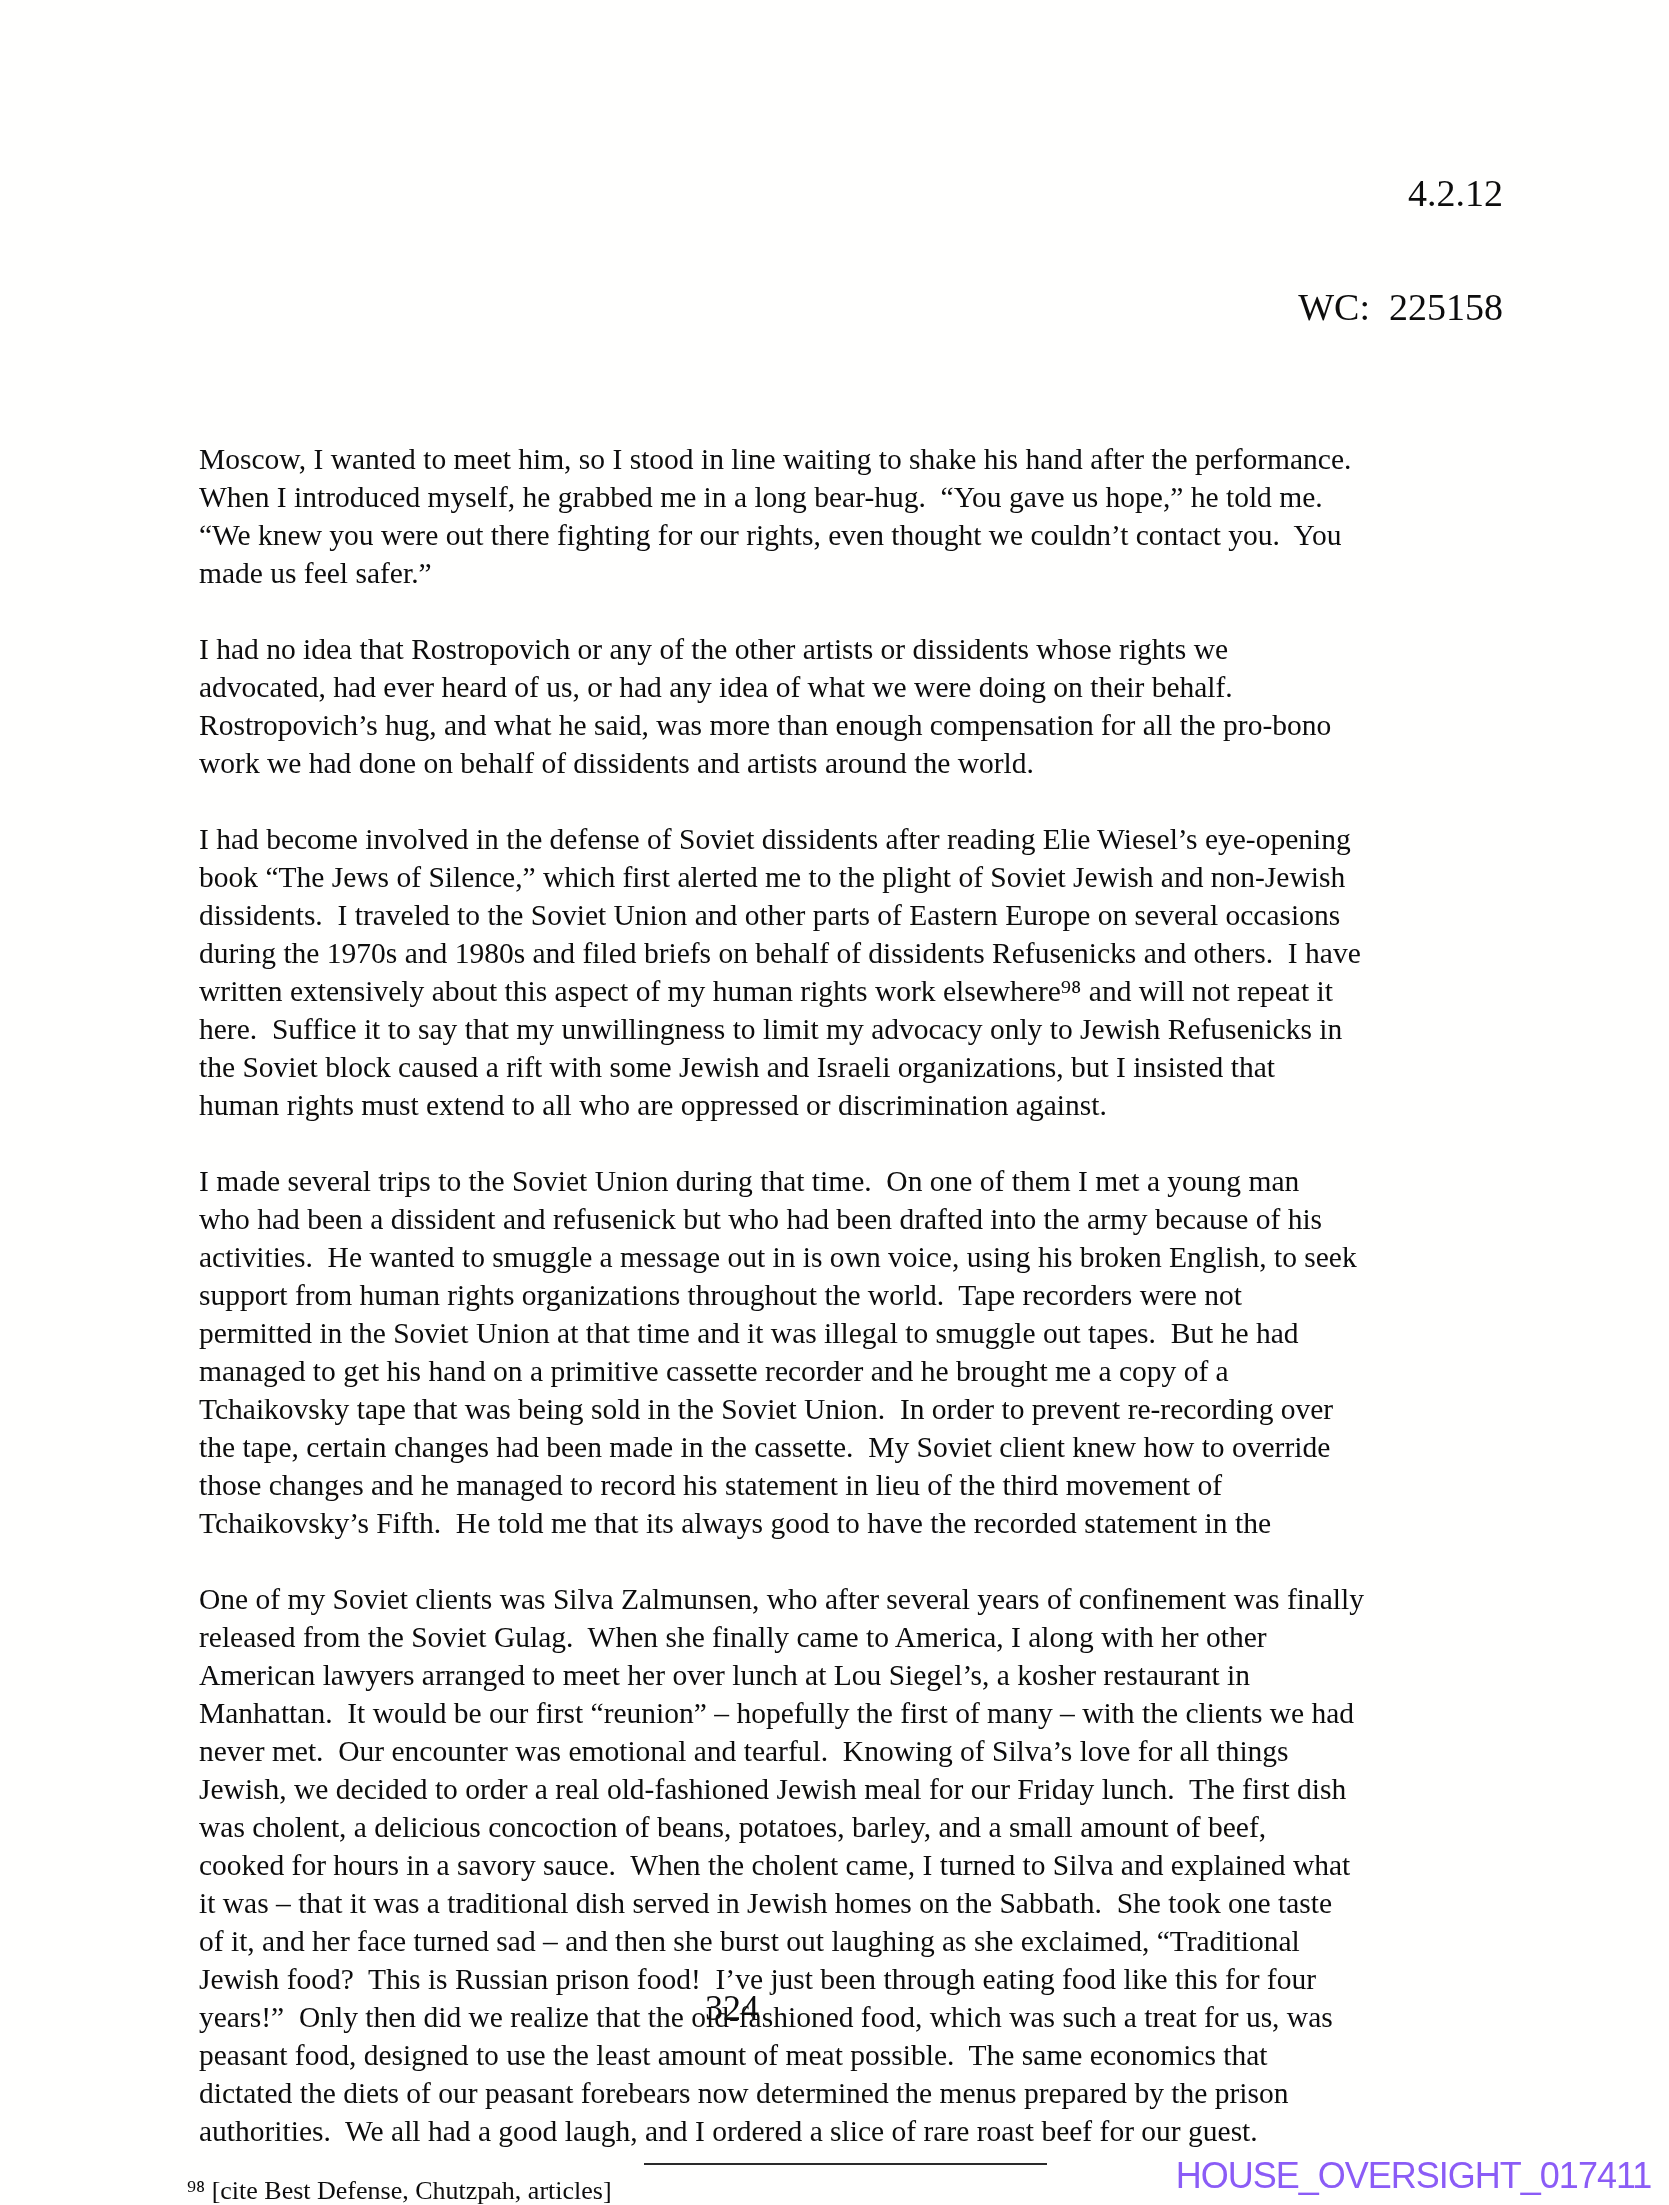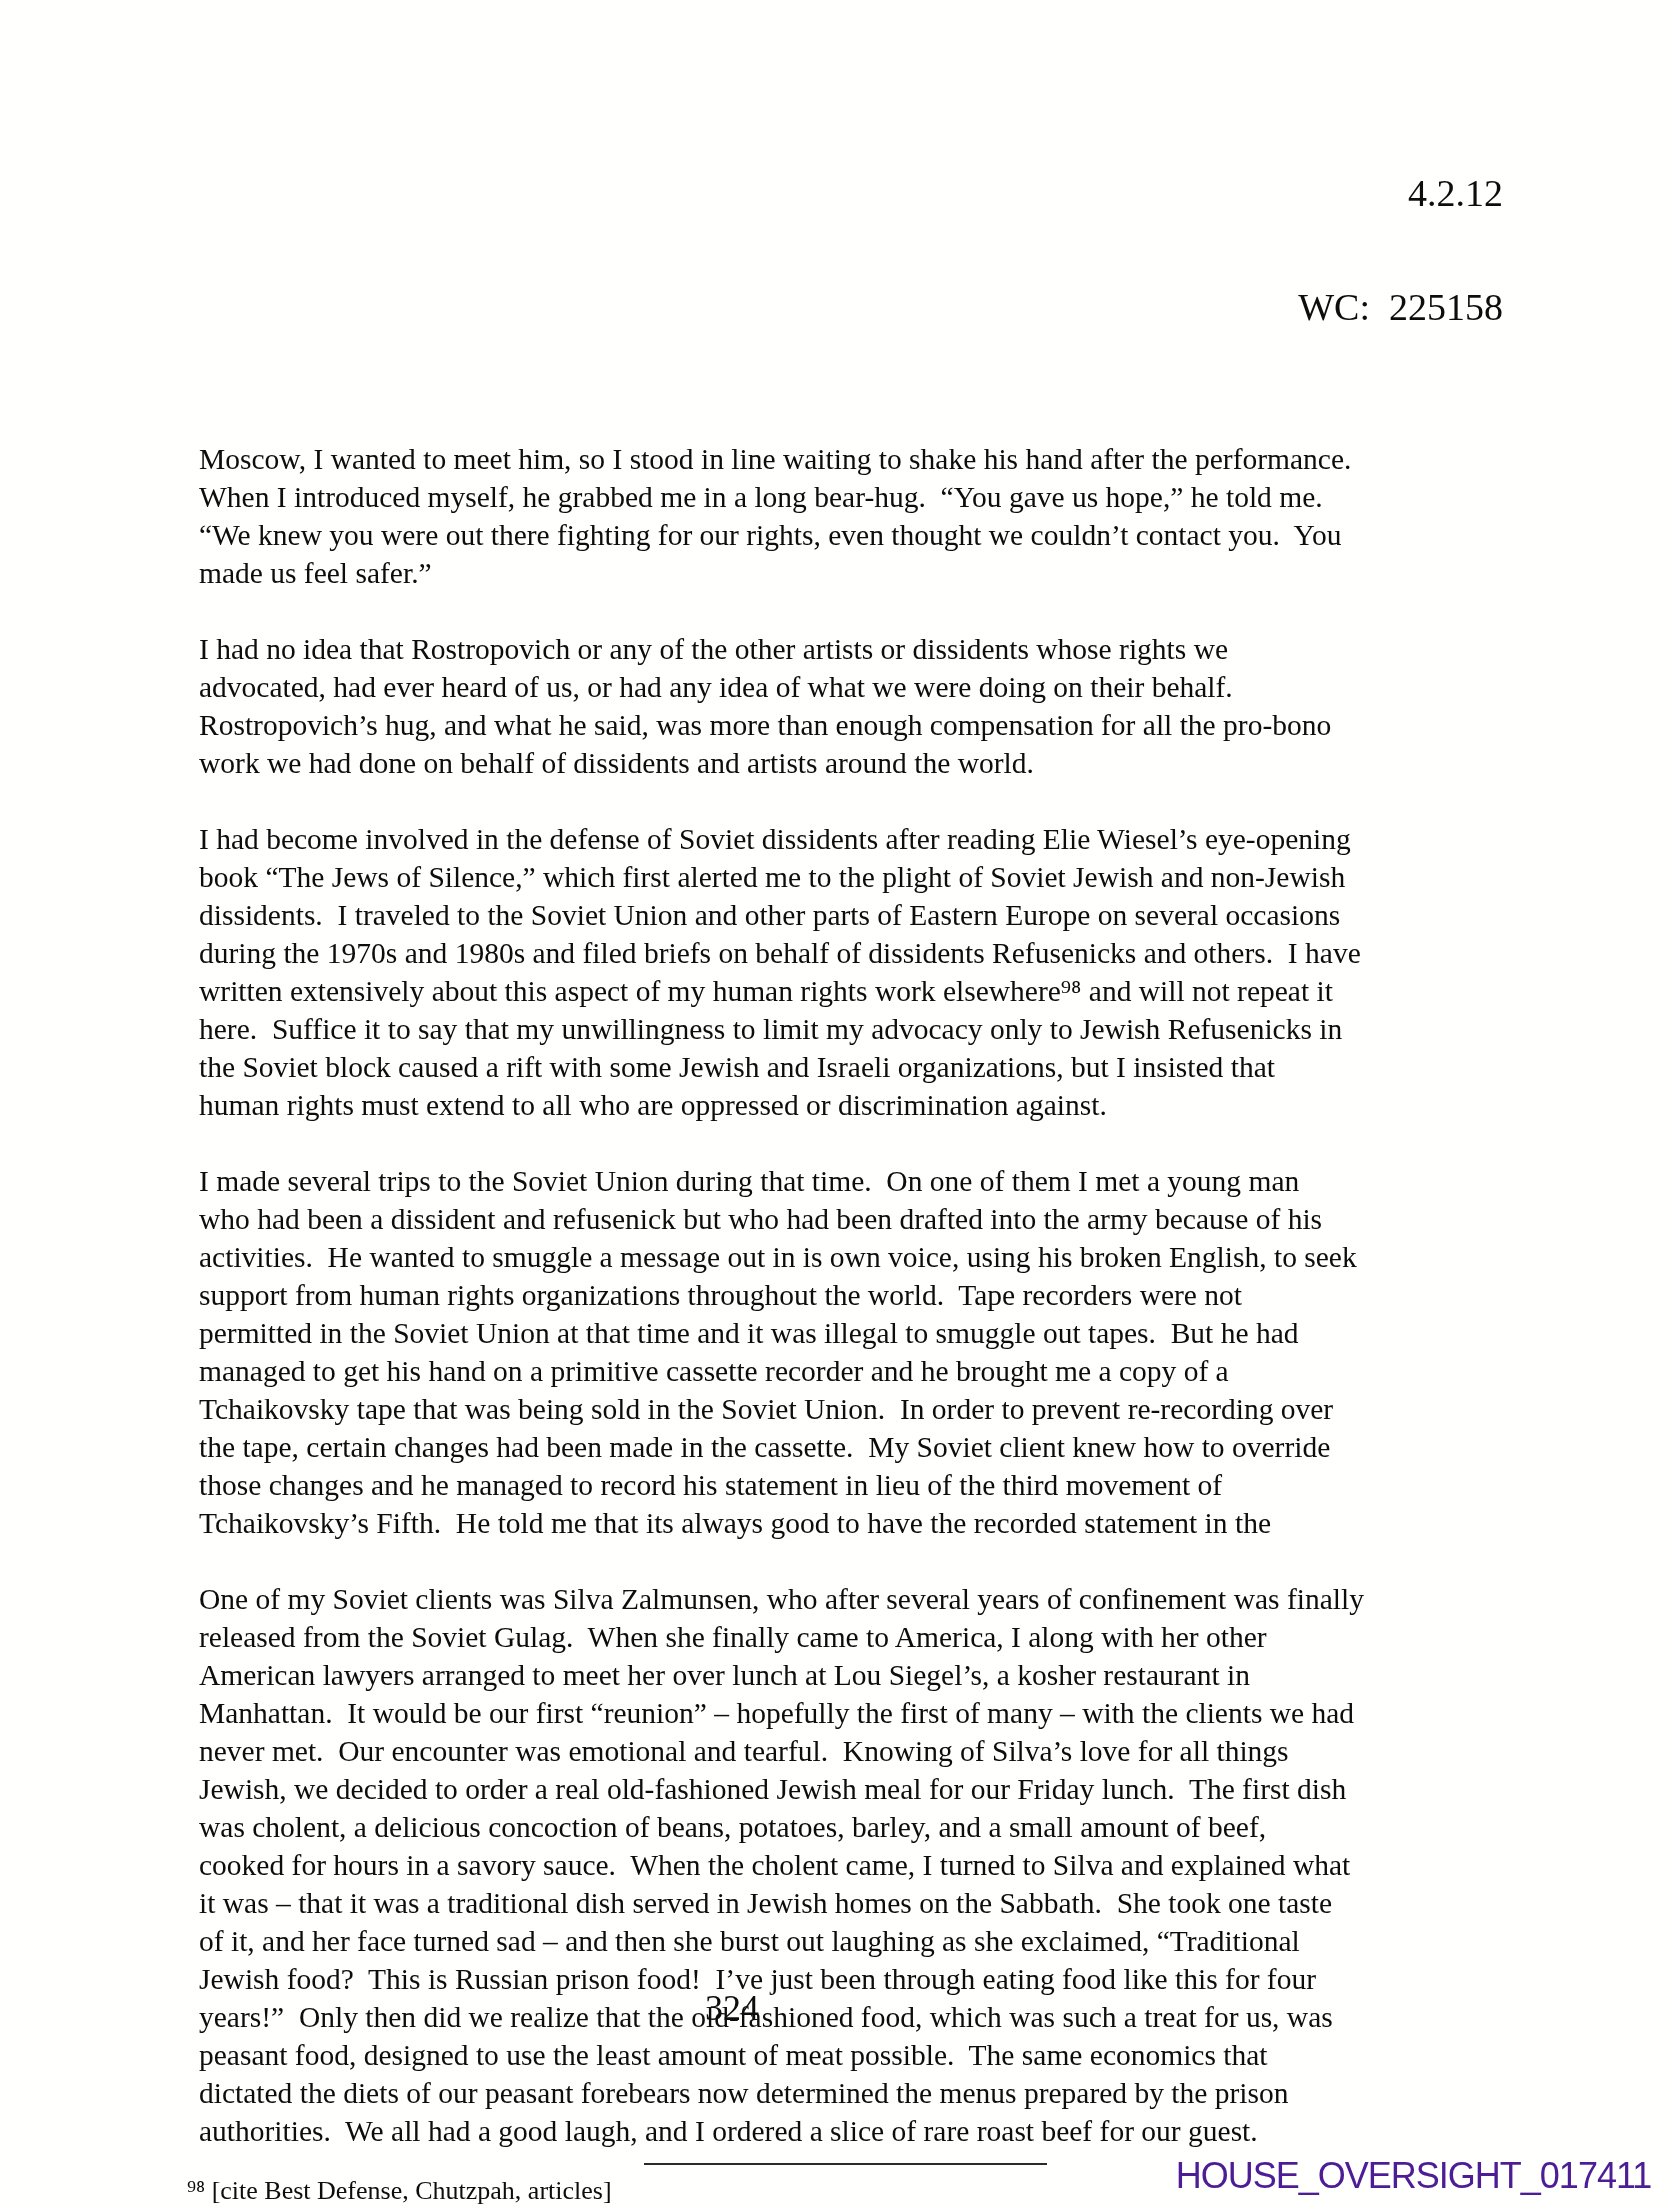--- a/index.html
+++ b/index.html
@@ -55,21 +55,21 @@
     font-size: 36px;
     line-height: 38px;
   }
   .bates-stamp {
     position: absolute;
     top: 2155px;
     right: 17.7px;
     font-family: "Liberation Sans", "DejaVu Sans", sans-serif;
     font-size: 36px;
     letter-spacing: -1px;
-    color: #4c1d95;
+    color: #8b5cf6;
   }
 </style>
 </head>
 <body>
 
 <div class="page">
   <div class="text-column">
     <div class="header-block">
       <div>4.2.12</div>
       <div>WC:  225158</div>

